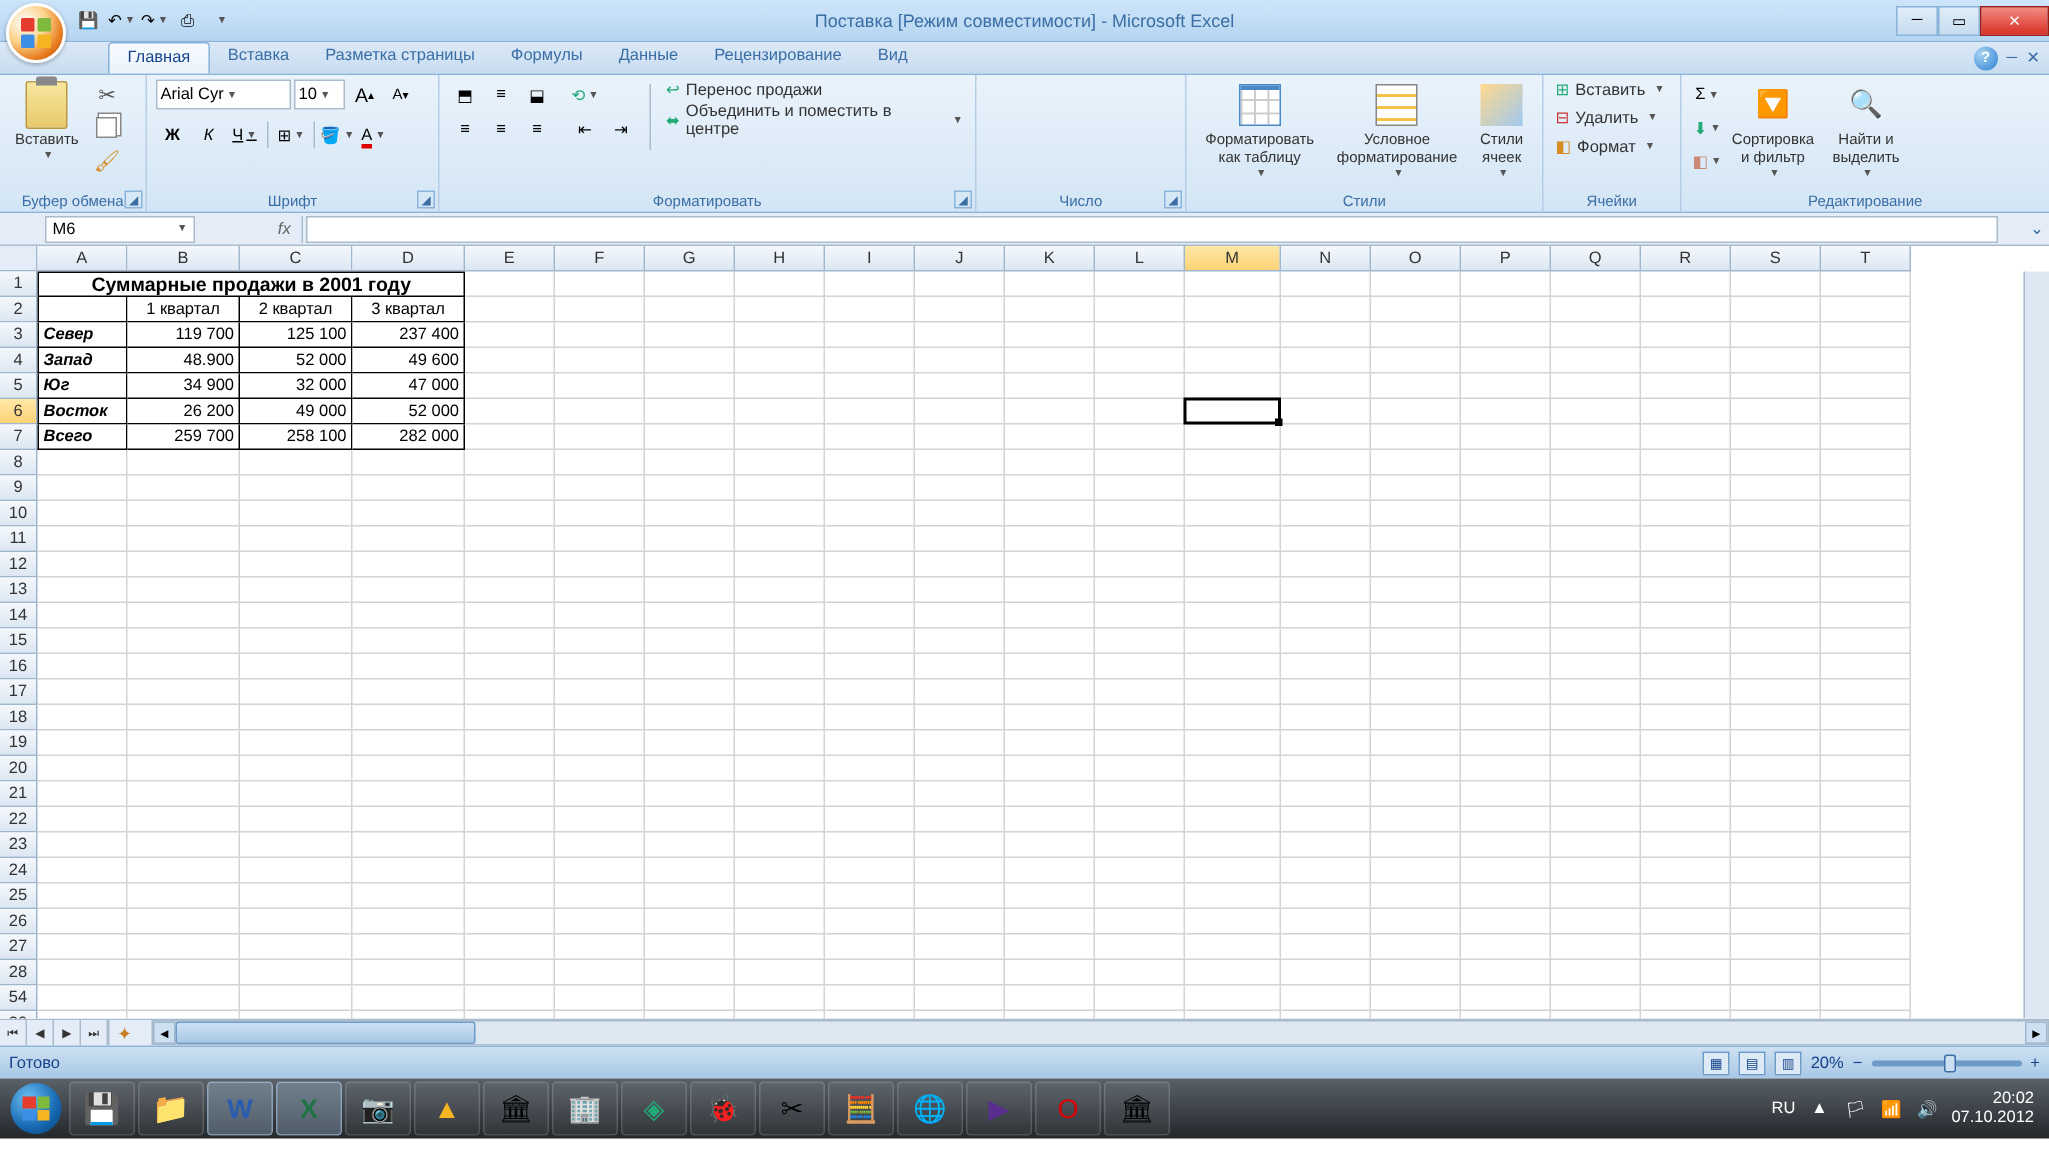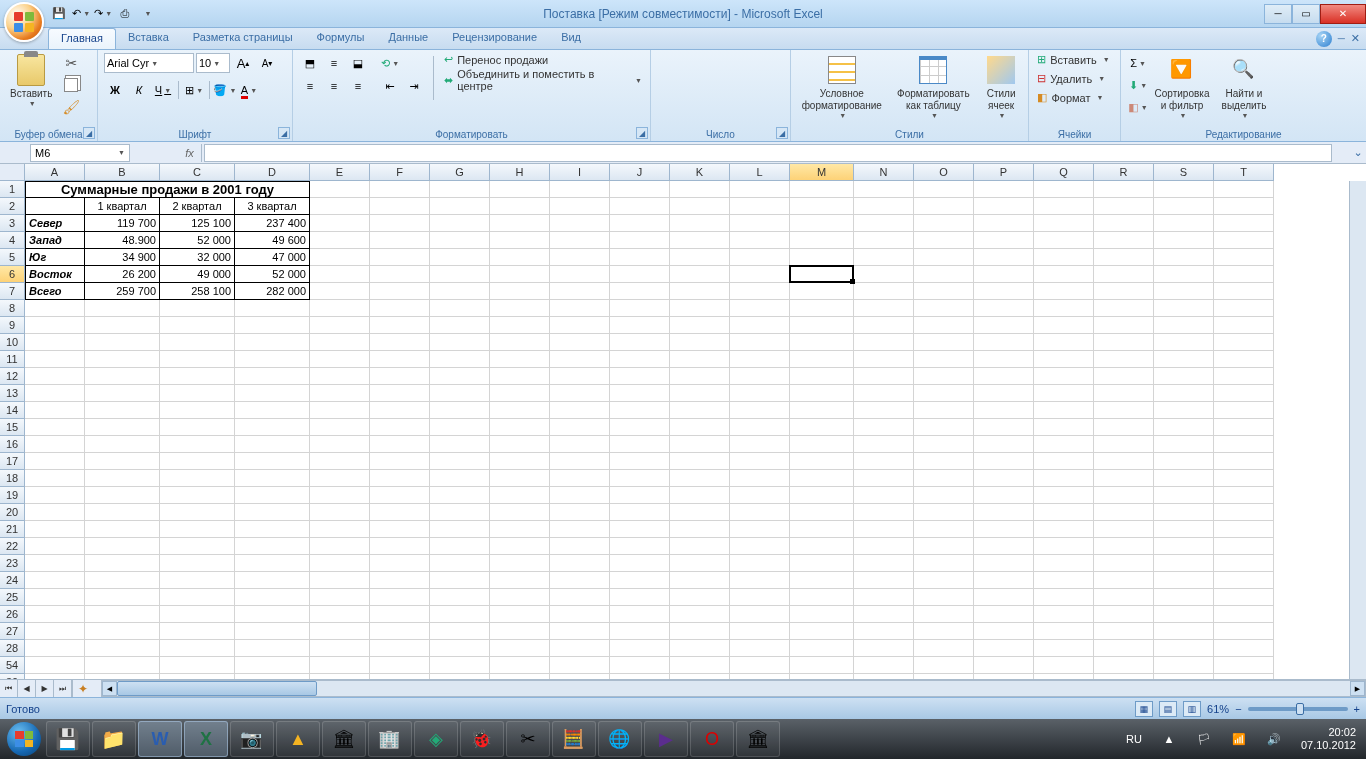--- a/index.html
+++ b/index.html
@@ -13,21 +13,21 @@
 .ol1{background:#e63c2e;top:0;left:0} .ol2{background:#7fba3c;top:0;right:0} .ol3{background:#3c8ee6;bottom:0;left:0} .ol4{background:#f5b422;bottom:0;right:0}
 .qat { margin-left: 50px; display: flex; align-items: center; gap: 4px; }
 .qat-btn { width: 18px; height: 18px; display: flex; align-items: center; justify-content: center; cursor: pointer; }
 .title-text { position: absolute; left: 50%; transform: translateX(-50%); color: #3b6ea5; font-size: 12px; }
 .win-controls { margin-left: auto; display: flex; height: 20px; }
 .win-btn { width: 28px; height: 20px; display: flex; align-items: center; justify-content: center; cursor: pointer; font-size: 10px; }
 .win-min, .win-max { background: linear-gradient(#e0edf7, #c6dcef); border: 1px solid #8bb4db; }
 .win-close { background: linear-gradient(#f28b82, #d93025); border: 1px solid #a01d13; color: #fff; width: 46px; }
 
 
-.tabbar { height: 22px; background: linear-gradient(#dce9f7, #c7dcf0); display: flex; padding-left: 48px; border-bottom: 1px solid #8bb4db; position: relative; }
+.tabbar { height: 22px; background: linear-gradient(#dce9f7, #c7dcf0); display: flex; padding-left: 72px; border-bottom: 1px solid #8bb4db; position: relative; }
 .tab { padding: 3px 12px; color: #3b6ea5; cursor: pointer; font-size: 11px; }
 .tab.active { background: linear-gradient(#f7fbff, #eaf3fb); border: 1px solid #8bb4db; border-bottom: none; border-radius: 3px 3px 0 0; color: #15428b; }
 .help-btn { margin-left: auto; margin-right: 6px; color: #3b6ea5; display:flex; align-items:center; gap:6px; }
 .help-circle { width:16px; height:16px; border-radius:50%; background:radial-gradient(circle at 30% 30%, #a7d4f5, #2c7fd0); color:#fff; display:flex; align-items:center; justify-content:center; font-weight:bold; font-size:10px; }
 
 
 .ribbon { height: 92px; background: linear-gradient(#eaf3fb, #d3e5f5); display: flex; border-bottom: 1px solid #8bb4db; }
 .rgroup { border-right: 1px solid #b5cee5; padding: 2px 6px 0 6px; display: flex; flex-direction: column; position: relative; }
 .rgroup-label { position: absolute; bottom: 1px; left: 0; right: 0; text-align: center; font-size: 10px; color: #3b6ea5; }
 .rgroup-body { flex: 1; display: flex; align-items: flex-start; gap: 4px; }
@@ -87,21 +87,21 @@
 .zoom-thumb { position: absolute; left: 48px; top: -4px; width: 8px; height: 12px; background: #cde0f2; border: 1px solid #3b6ea5; border-radius: 2px; }
 
 
 .taskbar { height: 40px; background: linear-gradient(rgba(20,30,40,0.7), rgba(10,15,20,0.9)); display: flex; align-items: center; padding: 0 4px; gap: 2px; }
 .start-btn { width: 40px; height: 40px; border-radius: 50%; display: flex; align-items: center; justify-content: center; cursor: pointer; }
 .start-orb { width: 34px; height: 34px; border-radius: 50%; background: radial-gradient(circle at 35% 30%, #6abef0, #1668b3 60%, #0a3f6f); display:flex; align-items:center; justify-content:center; }
 .win-flag { width: 18px; height: 16px; display: grid; grid-template: 1fr 1fr / 1fr 1fr; gap: 1px; }
 .win-flag span:nth-child(1){background:#e63c2e} .win-flag span:nth-child(2){background:#7fba3c} .win-flag span:nth-child(3){background:#3c8ee6} .win-flag span:nth-child(4){background:#f5b422}
 .task-btn { width: 44px; height: 36px; border: 1px solid rgba(255,255,255,0.15); border-radius: 3px; display: flex; align-items: center; justify-content: center; cursor: pointer; background: rgba(255,255,255,0.05); }
 .task-btn.active { background: rgba(180,210,240,0.3); border-color: rgba(180,210,240,0.5); }
-.tray { margin-left: auto; display: flex; align-items: center; gap: 19px; color: #fff; font-size: 11px; }
+.tray { margin-left: auto; display: flex; align-items: center; gap: 8px; color: #fff; font-size: 11px; }
 .tray-icon { width: 16px; height: 16px; display: flex; align-items: center; justify-content: center; cursor: pointer; font-size:11px; }
 .clock { text-align: right; line-height: 1.2; padding-right: 6px; }
 
 
 .i-paste{width:28px;height:32px;background:linear-gradient(#f8e6a0,#e8c96a);border:1px solid #b89a43;position:relative;border-radius:2px}
 .i-paste::before{content:'';position:absolute;top:-4px;left:6px;right:6px;height:6px;background:#888;border-radius:2px 2px 0 0}
 .i-cut{color:#555;font-size:14px}
 .i-copy{width:14px;height:14px;background:#fff;border:1px solid #888;box-shadow:2px -2px 0 #fff,2px -2px 0 1px #888}
 .i-brush{color:#d68b23;font-size:14px}
 .i-cond{width:28px;height:28px;background:repeating-linear-gradient(#fff 0 6px,#f5c147 6px 8px);border:1px solid #888}
@@ -298,32 +298,32 @@
     <div class="launcher">◢</div>
   </div>
 
   <div class="rgroup" style="width:140px">
     <div class="rgroup-label">Число</div>
     <div class="launcher">◢</div>
   </div>
 
   <div class="rgroup" style="width:238px">
     <div class="rgroup-body">
+      <div class="bigbtn" style="width:86px">
+        <div class="icon">
+            <div class="i-table"></div>
+          </div>
+        <span>Форматировать как таблицу</span>
+          <span class="dd-arrow">▼</span>
+      </div>
       <div class="bigbtn" style="width:90px">
         <div class="icon">
             <div class="i-cond"></div>
           </div>
         <span>Условное форматирование</span>
-          <span class="dd-arrow">▼</span>
-      </div>
-      <div class="bigbtn" style="width:86px">
-        <div class="icon">
-            <div class="i-table"></div>
-          </div>
-        <span>Форматировать как таблицу</span>
           <span class="dd-arrow">▼</span>
       </div>
       <div class="bigbtn" style="width:42px">
         <div class="icon">
             <div class="i-cellstyle"></div>
           </div>
         <span>Стили ячеек</span>
           <span class="dd-arrow">▼</span>
       </div>
     </div>
@@ -1111,21 +1111,21 @@
   <div class="status-right">
     <div class="view-btn">
         <span>▦</span>
       </div>
     <div class="view-btn">
         <span>▤</span>
       </div>
     <div class="view-btn">
         <span>▥</span>
       </div>
-    <span style="cursor:pointer">61%</span>
+    <span style="cursor:pointer">20%</span>
     <span style="cursor:pointer">−</span>
     <div class="zoom-slider">
         <div class="zoom-thumb"></div>
       </div>
     <span style="cursor:pointer">+</span>
   </div>
 </div>
 
 <div class="taskbar">
   <div class="start-btn">

